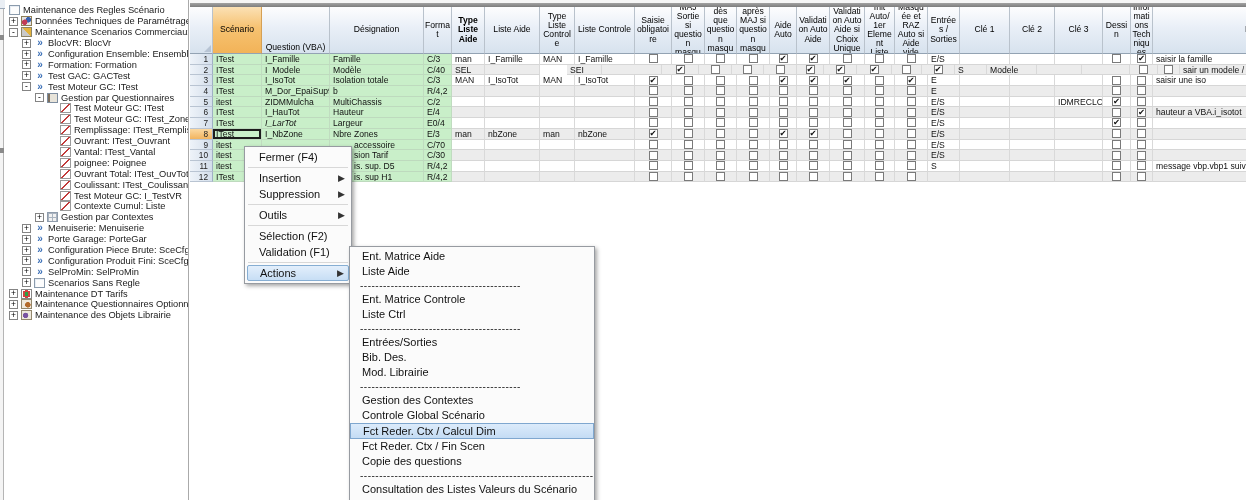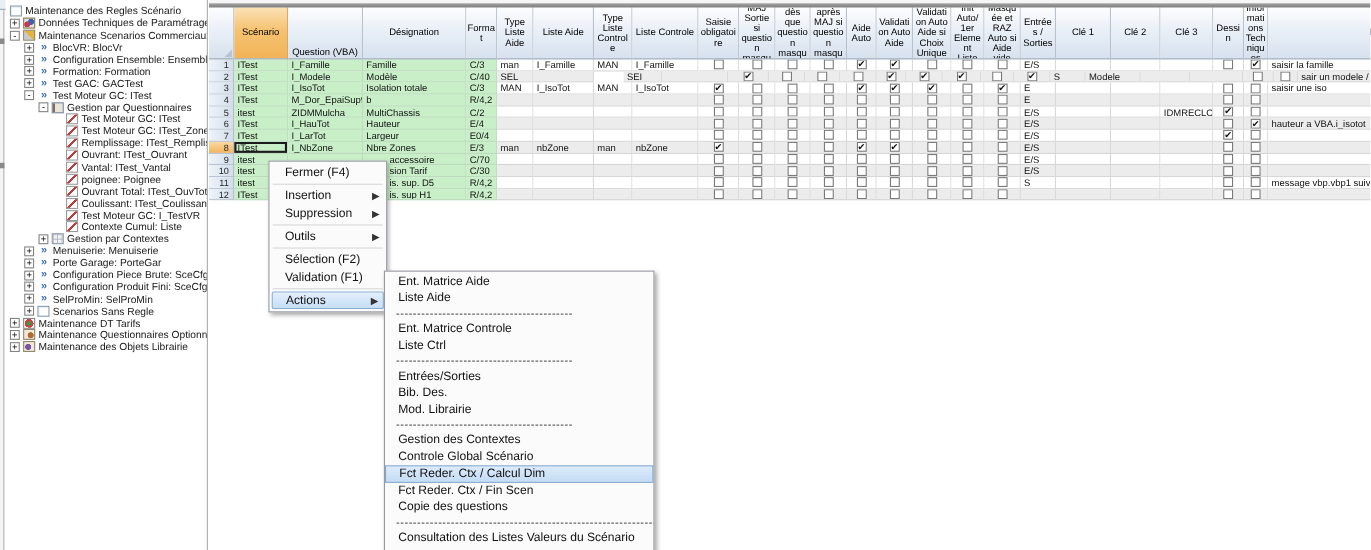--- a/index.html
+++ b/index.html
@@ -239,21 +239,21 @@
       </div>
       <div class="h-cell" style="width: 68px; align-items: flex-end;">
         <span>Question (VBA)</span>
       </div>
       <div class="h-cell" style="width: 94px;">
         <span>Désignation</span>
       </div>
       <div class="h-cell" style="width: 28px;">
         <span>Format</span>
       </div>
-      <div class="h-cell" style="width: 33px;">
+      <div class="h-cell" style="width: 33px; font-weight: bold;">
         <span>Type Liste Aide</span>
       </div>
       <div class="h-cell" style="width: 55px;">
         <span>Liste Aide</span>
       </div>
       <div class="h-cell" style="width: 35px;">
         <span>Type Liste Controle</span>
       </div>
       <div class="h-cell" style="width: 60px;">
         <span>Liste Controle</span>
@@ -598,21 +598,21 @@
           <span class="cbx"></span>
         </div>
         <div class="g-cell checkcell" style="width: 22px;">
           <span class="cbx on"></span>
         </div>
         <div class="g-cell" style="width: 220px;">hauteur a VBA.i_isotot</div>
       </div>
       <div class="g-row">
         <div class="g-cell numcell" style="width: 23px;">7</div>
         <div class="g-cell green" style="width: 49px;">ITest</div>
-        <div class="g-cell green" style="width: 68px;">I_LarTot</div>
+        <div class="g-cell green" style="width: 68px; font-style: italic;">I_LarTot</div>
         <div class="g-cell green" style="width: 94px;">Largeur</div>
         <div class="g-cell green" style="width: 28px;">E0/4</div>
         <div class="g-cell" style="width: 33px;"></div>
         <div class="g-cell" style="width: 55px;"></div>
         <div class="g-cell" style="width: 35px;"></div>
         <div class="g-cell" style="width: 60px;"></div>
         <div class="g-cell checkcell" style="width: 37px;">
           <span class="cbx"></span>
         </div>
         <div class="g-cell checkcell" style="width: 33px;">

